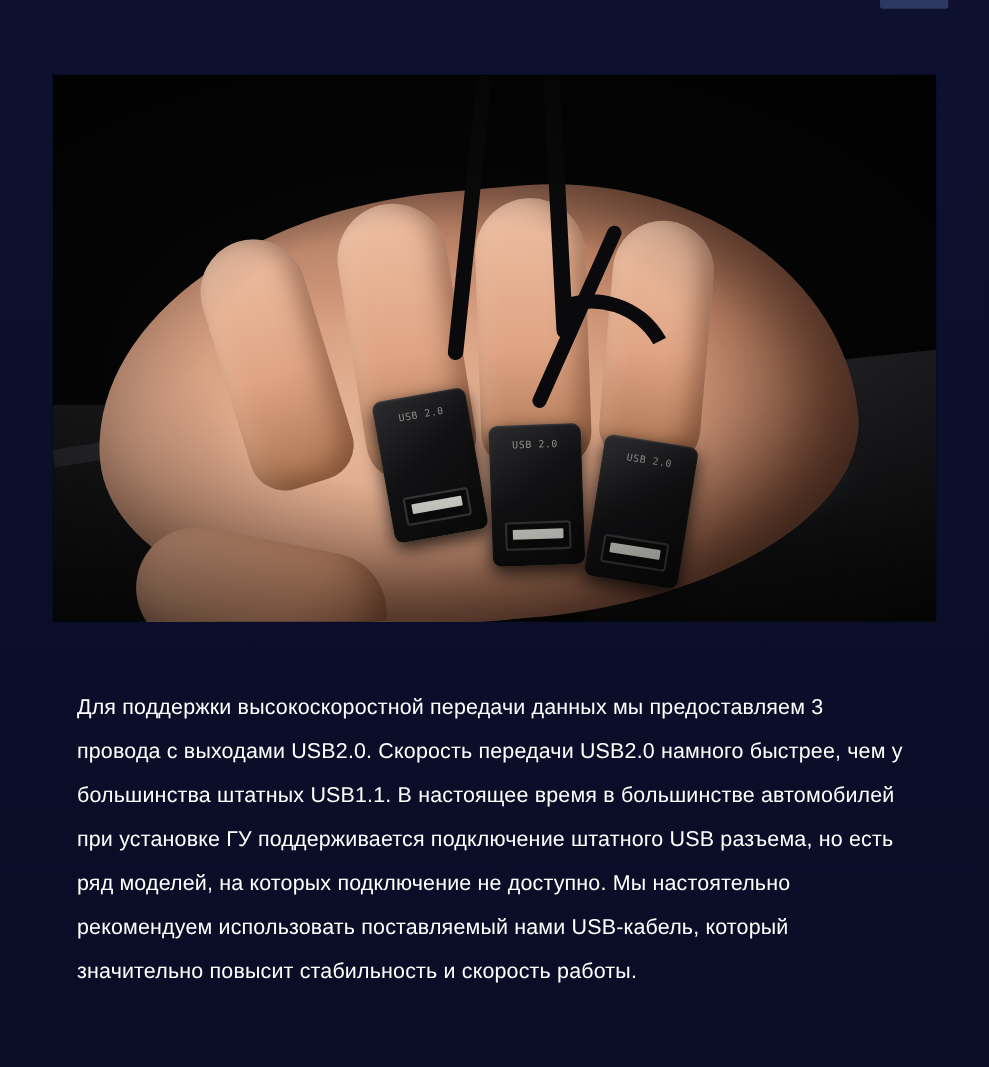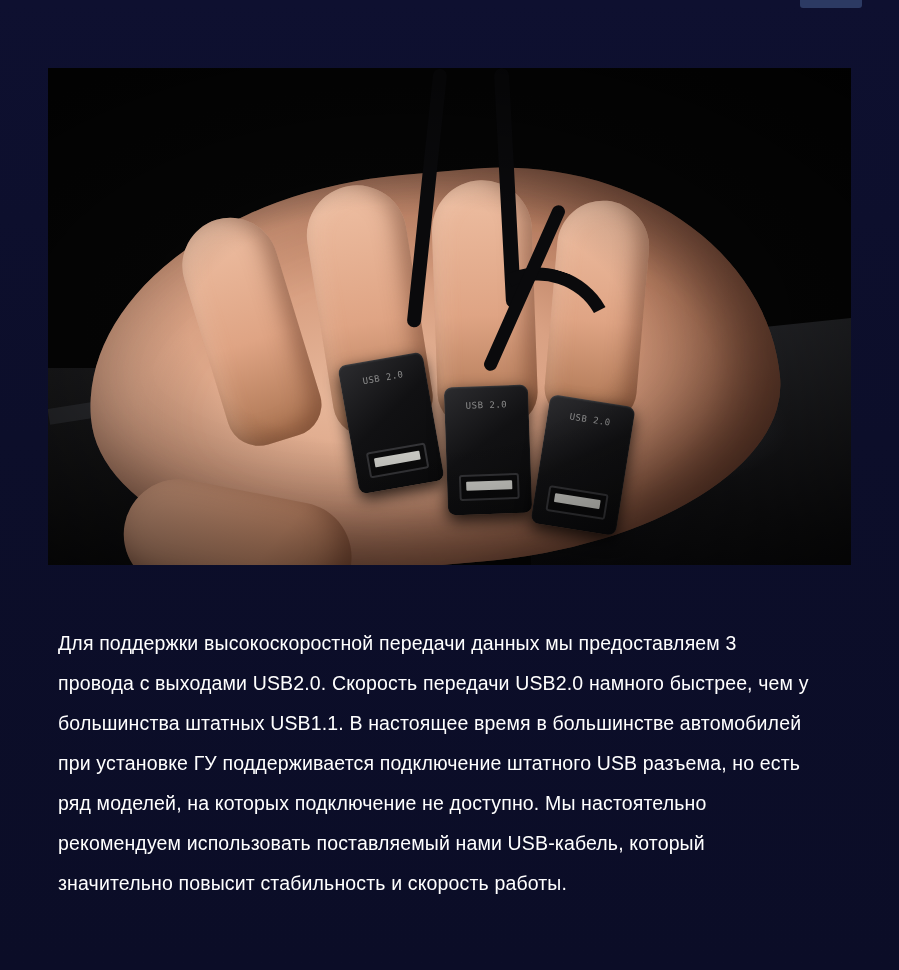--- a/index.html
+++ b/index.html
@@ -182,21 +182,21 @@
     text-align: center;
     font-size: 9px;
     letter-spacing: .5px;
     color: #8b8b8b;
     font-family: "DejaVu Sans Mono", monospace;
     line-height: 1.25;
   }
   .caption {
     position: absolute;
     top: 603px;
-    left: 58px;
+    left: 70px;
     width: 760px;
     font-size: 19.5px;
     line-height: 40px;
     color: #ffffff;
     letter-spacing: .15px;
   }
 </style>
 </head>
 <body>
 

